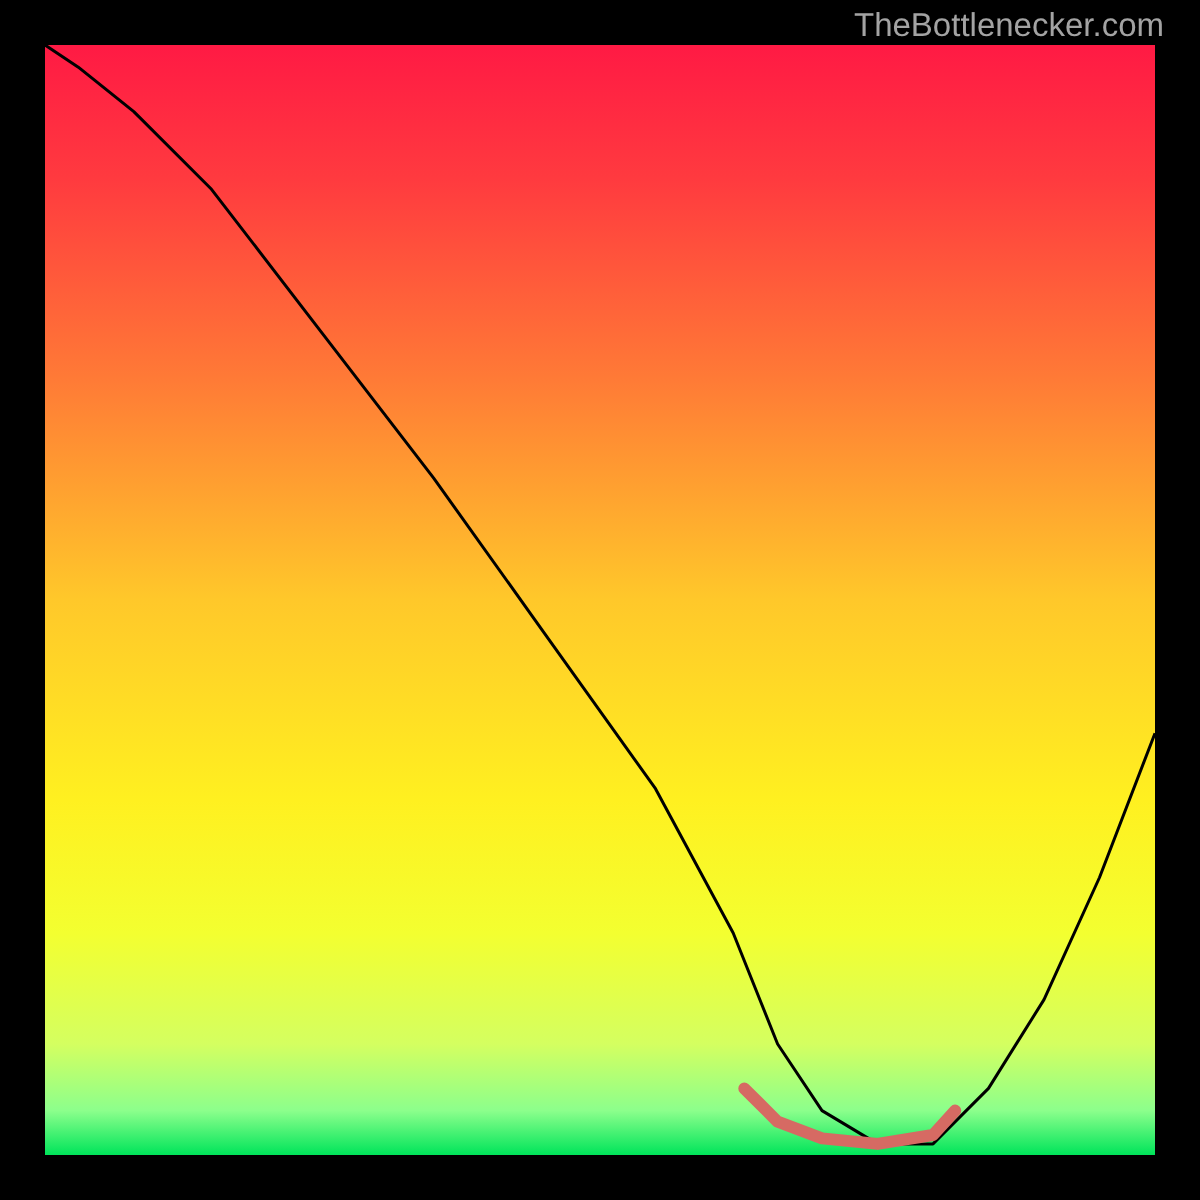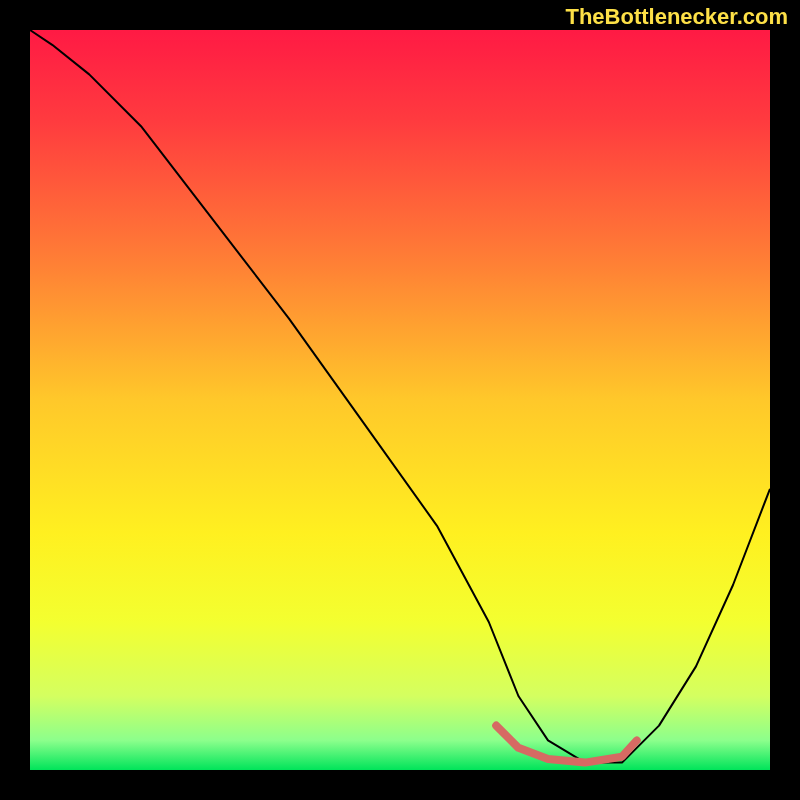--- a/index.html
+++ b/index.html
@@ -7,24 +7,24 @@
     padding: 0;
     width: 800px;
     height: 800px;
     background: #000;
     position: relative;
     font-family: Arial, Helvetica, sans-serif;
   }
   .watermark {
     position: absolute;
     top: 4px;
-    right: 12px;
-    color: #fde047;
+    right: 24px;
+    color: #a3a3a3;
     font-size: 22px;
-    font-weight: 700;
+    font-weight: 400;
     z-index: 10;
   }
   .plot-frame {
     position: absolute;
     left: 30px;
     top: 30px;
     width: 740px;
     height: 740px;
     background: #000;
   }

